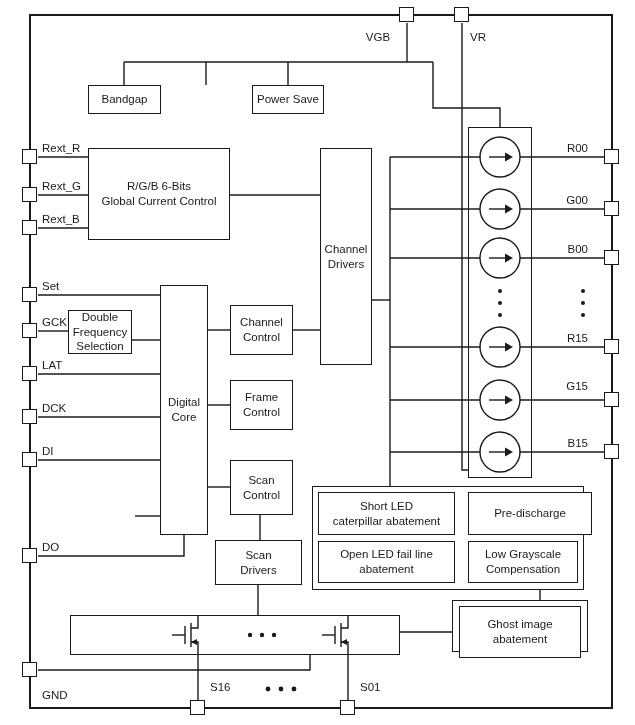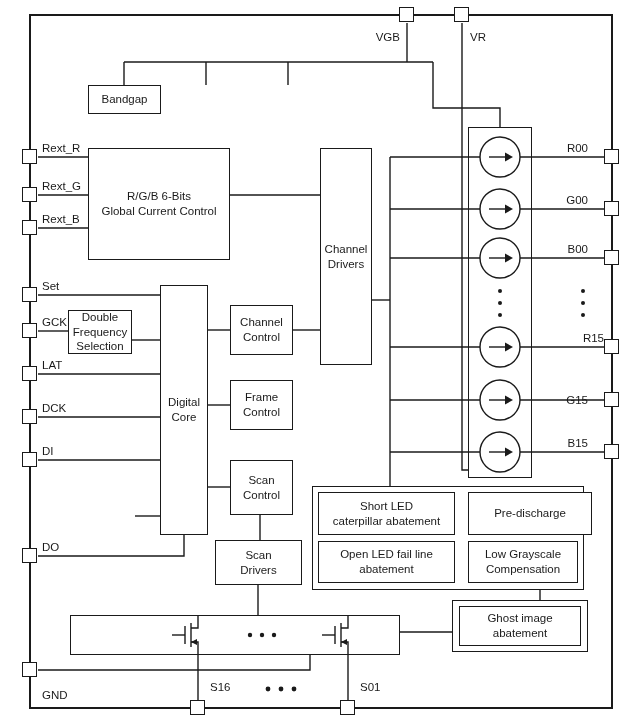--- a/index.html
+++ b/index.html
@@ -16,21 +16,21 @@
   .frame{
     position:absolute;box-sizing:border-box;background:transparent;
     border:1.5px solid #1a1a1a;
   }
   .pin{
     position:absolute;box-sizing:border-box;width:15px;height:15px;
     background:#ffffff;border:1.7px solid #1a1a1a;
   }
   .pin-label{position:absolute;font-size:11.5px;line-height:1.1;white-space:nowrap;}
   .r{text-align:right;width:50px;}
-  .ra{text-align:right;width:44px;}
+  .ra{text-align:center;width:44px;}
 </style>
 </head>
 <body>
 
 <div class="stage">
 
   <svg class="layer" width="635" height="725" viewBox="0 0 635 725">
 
     <g stroke="#1a1a1a" stroke-width="2" fill="none">
       <rect x="30" y="15" width="582" height="693"></rect>
@@ -139,21 +139,22 @@
         <circle cx="294" cy="689" r="2.4"></circle>
     </g>
   </svg>
 
   <div class="frame" style="left:468px;top:127px;width:64px;height:351px"></div>
   <div class="frame" style="left:312px;top:486px;width:272px;height:104px"></div>
   <div class="frame" style="left:452px;top:600px;width:136px;height:52px"></div>
   <div class="frame" style="left:70px;top:615px;width:330px;height:40px"></div>
 
   <div class="box" style="left:88px;top:85px;width:73px;height:29px">Bandgap</div>
-  <div class="box" style="left:88px;top:148px;width:142px;height:112px">R/G/B 6-Bits
+  <div class="box" style="left:252px;top:85px;width:72px;height:29px">Power Save</div>
+  <div class="box" style="left:88px;top:148px;width:142px;height:92px">R/G/B 6-Bits
 Global Current Control</div>
   <div class="box" style="left:320px;top:148px;width:52px;height:217px">Channel
 Drivers</div>
   <div class="box" style="left:68px;top:310px;width:64px;height:44px">Double
 Frequency
 Selection</div>
   <div class="box" style="left:160px;top:285px;width:48px;height:250px">Digital
 Core</div>
   <div class="box" style="left:230px;top:305px;width:63px;height:50px">Channel
 Control</div>
@@ -163,21 +164,21 @@
 Control</div>
   <div class="box" style="left:215px;top:540px;width:87px;height:45px">Scan
 Drivers</div>
   <div class="box" style="left:318px;top:492px;width:137px;height:43px">Short LED
 caterpillar abatement</div>
   <div class="box" style="left:468px;top:492px;width:124px;height:43px">Pre-discharge</div>
   <div class="box" style="left:318px;top:541px;width:137px;height:42px">Open LED fail line
 abatement</div>
   <div class="box" style="left:468px;top:541px;width:110px;height:42px">Low Grayscale
 Compensation</div>
-  <div class="box" style="left:459px;top:606px;width:122px;height:40px">Ghost image
+  <div class="box" style="left:459px;top:606px;width:122px;height:52px">Ghost image
 abatement</div>
 
   <div class="pin" style="left:399px;top:7px"></div>
   <div class="pin" style="left:454px;top:7px"></div>
   <div class="pin" style="left:22px;top:149px"></div>
   <div class="pin" style="left:22px;top:187px"></div>
   <div class="pin" style="left:22px;top:220px"></div>
   <div class="pin" style="left:22px;top:287px"></div>
   <div class="pin" style="left:22px;top:323px"></div>
   <div class="pin" style="left:22px;top:366px"></div>
@@ -204,20 +205,20 @@
   <div class="pin-label" style="left:42px;top:316px">GCK</div>
   <div class="pin-label" style="left:42px;top:359px">LAT</div>
   <div class="pin-label" style="left:42px;top:402px">DCK</div>
   <div class="pin-label" style="left:42px;top:445px">DI</div>
   <div class="pin-label" style="left:42px;top:541px">DO</div>
   <div class="pin-label" style="left:42px;top:689px">GND</div>
 
   <div class="pin-label r" style="left:538px;top:142px">R00</div>
   <div class="pin-label r" style="left:538px;top:194px">G00</div>
   <div class="pin-label r" style="left:538px;top:243px">B00</div>
-  <div class="pin-label r" style="left:554px;top:332px">R15</div>
-  <div class="pin-label r" style="left:538px;top:394px">G15</div>
+  <div class="pin-label r" style="left:538px;top:332px">R15</div>
+  <div class="pin-label r" style="left:538px;top:380px">G15</div>
   <div class="pin-label r" style="left:538px;top:437px">B15</div>
 
   <div class="pin-label" style="left:210px;top:681px">S16</div>
   <div class="pin-label" style="left:360px;top:681px">S01</div>
 
 </div>
 
 </body></html>

